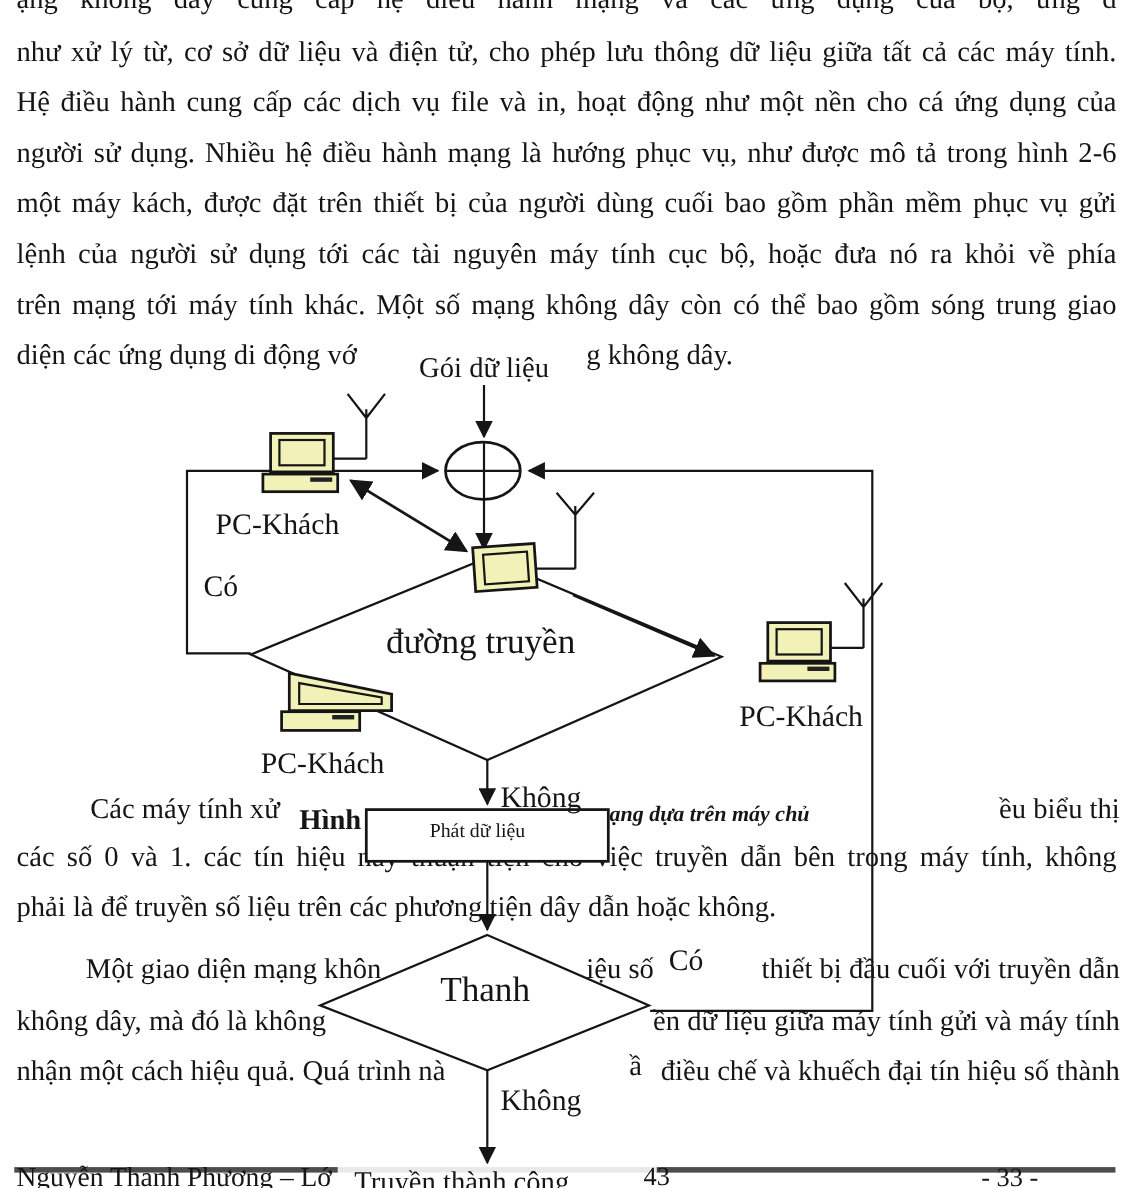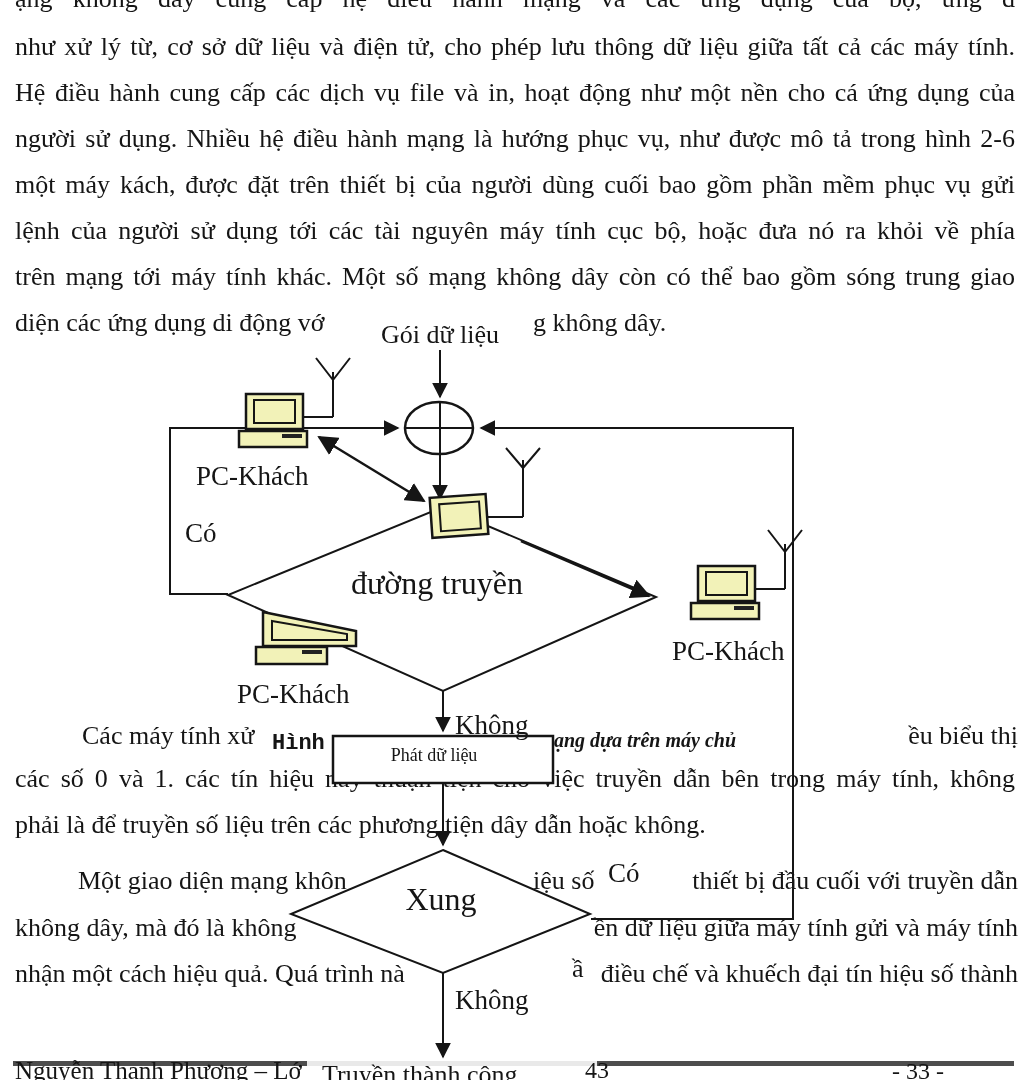--- a/index.html
+++ b/index.html
@@ -4,21 +4,21 @@
 <style>
   html,body{margin:0;padding:0;}
   body{width:1030px;height:1080px;position:relative;overflow:hidden;background:#ffffff;
        font-family:"Liberation Serif","DejaVu Serif",serif;color:#151515;}
   .abs{position:absolute;}
   .bodytext{font-size:26px;line-height:34px;white-space:nowrap;}
   .jline{left:15px;width:1000px;text-align:justify;text-align-last:justify;}
   .ranchor{right:12px;text-align:right;}
   .lbl{font-size:26px;white-space:nowrap;}
   .diamond-text{text-align:center;line-height:31px;font-size:32px;}
-  .capbold{font-weight:bold;font-size:22px;white-space:nowrap;font-family:Liberation Mono, monospace;}
+  .capbold{font-weight:bold;font-size:26px;white-space:nowrap;}
   .capitalic{font-weight:bold;font-style:italic;font-size:20px;white-space:nowrap;}
   .footer-rule{height:5px;background:#4d4d4d;}
   .footer-rule-light{height:5px;background:#e9e9e9;}
   .ftext{font-size:24px;white-space:nowrap;}
   svg{pointer-events:none;}
 </style>
 </head>
 <body>
 
 <div class="abs bodytext jline" style="top:-18px;">ạng không dây cung cấp hệ điều hành mạng và các ứng dụng của bộ, ứng d</div>
@@ -124,21 +124,21 @@
   <div>đường truyền</div>
 </div>
 
 <div class="abs lbl" style="left:237px;top:679px;font-size:27px;">PC-Khách</div>
 <div class="abs lbl" style="left:455px;top:710px;font-size:27px;">Không</div>
 <div class="abs lbl" style="left:672px;top:636px;font-size:27px;">PC-Khách</div>
 
 <div class="abs lbl" style="left:333px;top:745px;width:202px;text-align:center;font-size:18px;">Phát dữ liệu</div>
 
 <div class="abs diamond-text" style="left:341px;top:884px;width:200px;">
-  <div>Xung</div>
+  <div>Thanh</div>
 </div>
 
 <div class="abs lbl" style="left:608px;top:858px;font-size:27px;">Có</div>
 <div class="abs lbl" style="left:455px;top:985px;font-size:27px;">Không</div>
 
 <div class="abs footer-rule-light" style="left:13px;top:1061px;width:1001px;"></div>
 <div class="abs footer-rule" style="left:13px;top:1061px;width:294px;"></div>
 <div class="abs footer-rule" style="left:597px;top:1061px;width:417px;"></div>
 
 <div class="abs ftext" style="left:15px;top:1057px;font-size:25px;">Nguyễn Thanh Phương – Lớ</div>

